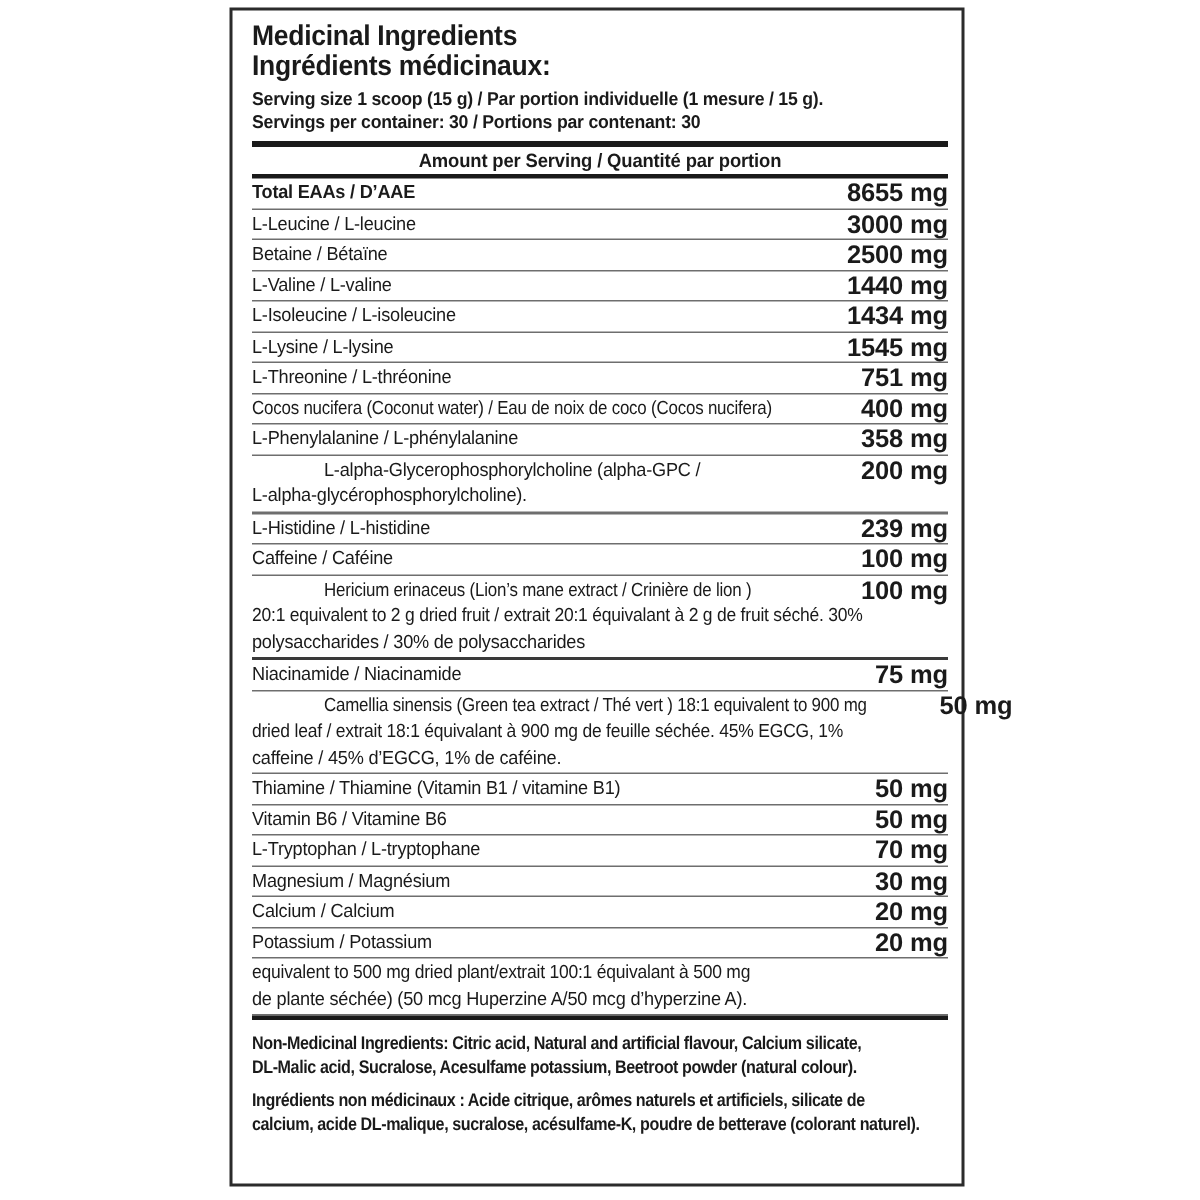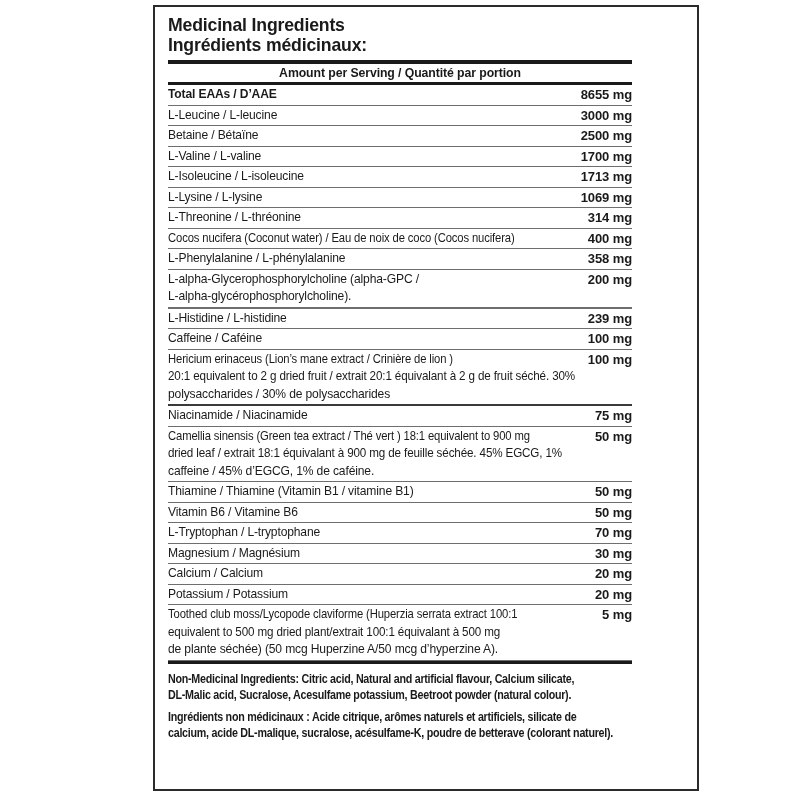--- a/index.html
+++ b/index.html
@@ -12,21 +12,21 @@
     height: 800px;
     font-family: "Liberation Sans", sans-serif;
     color: #1a1a1a;
     overflow: hidden;
   }
 
   #panel {
     position: absolute;
     left: 153px;
     top: 5px;
-    width: 546px;
+    width: 490px;
     height: 786px;
     border: 2px solid #2b2b2b;
     background: #ffffff;
     box-sizing: border-box;
   }
 
   #inner {
     position: absolute;
     left: 13px;
     top: 8px;
@@ -98,41 +98,42 @@
     font-size: 12.6px;
     line-height: 17.5px;
     letter-spacing: -0.15px;
     transform: scaleX(0.96);
     transform-origin: left center;
     flex: 1 1 auto;
     padding-right: 6px;
     white-space: nowrap;
   }
   .row .amt {
-    font-size: 13px;
+    font-size: 17px;
     line-height: 17.5px;
     font-weight: bold;
     letter-spacing: -0.1px;
     white-space: nowrap;
     flex: 0 0 auto;
     text-align: right;
   }
   .row.bold .nm { font-weight: bold; }
 
   
   .row .nm.tight {
     transform: scaleX(0.895);
   }
 
   
   .row.multi { display: block; }
   .row.multi .firstline {
     display: flex;
     align-items: flex-start;
     justify-content: space-between;
+    margin-left: 48px;
   }
   .row.multi .firstline .nm { white-space: nowrap; }
   .row.multi .sub {
     font-size: 12.6px;
     line-height: 17.5px;
     letter-spacing: -0.15px;
     transform: scaleX(0.96);
     transform-origin: left center;
     white-space: nowrap;
   }
@@ -155,20 +156,24 @@
 <body>
 
 <div id="panel">
   <div id="inner">
 
     <div>
       <div class="title-line">Medicinal Ingredients</div>
       <div class="title-line">Ingrédients médicinaux:</div>
     </div>
 
+    <div id="serving-block">
+      <div class="serving-line">Serving size 1 scoop (15 g) / Par portion individuelle (1 mesure / 15 g).</div>
+      <div class="serving-line">Servings per container: 30 / Portions par contenant: 30</div>
+    </div>
 
     <div class="rule-thick"></div>
     <div class="amount-header">Amount per Serving / Quantité par portion</div>
     <div class="rule-med"></div>
 
     <div id="rows">
         <div class="row bold">
           <div class="nm">Total EAAs / D’AAE</div>
           <div class="amt">8655 mg</div>
         </div>
@@ -178,36 +183,36 @@
           <div class="amt">3000 mg</div>
         </div>
         <div class="rule-thin"></div>
         <div class="row">
           <div class="nm">Betaine / Bétaïne</div>
           <div class="amt">2500 mg</div>
         </div>
         <div class="rule-thin"></div>
         <div class="row">
           <div class="nm">L-Valine / L-valine</div>
-          <div class="amt">1700 mg</div>
+          <div class="amt">1440 mg</div>
         </div>
         <div class="rule-thin"></div>
         <div class="row">
           <div class="nm">L-Isoleucine / L-isoleucine</div>
-          <div class="amt">1713 mg</div>
+          <div class="amt">1434 mg</div>
         </div>
         <div class="rule-thin"></div>
         <div class="row">
           <div class="nm">L-Lysine / L-lysine</div>
-          <div class="amt">1069 mg</div>
+          <div class="amt">1545 mg</div>
         </div>
         <div class="rule-thin"></div>
         <div class="row">
           <div class="nm">L-Threonine / L-thréonine</div>
-          <div class="amt">314 mg</div>
+          <div class="amt">751 mg</div>
         </div>
         <div class="rule-thin"></div>
         <div class="row">
           <div class="nm tight">Cocos nucifera (Coconut water) / Eau de noix de coco (Cocos nucifera)</div>
           <div class="amt">400 mg</div>
         </div>
         <div class="rule-thin"></div>
         <div class="row">
           <div class="nm">L-Phenylalanine / L-phénylalanine</div>
           <div class="amt">358 mg</div>
@@ -279,24 +284,20 @@
           <div class="nm">Calcium / Calcium</div>
           <div class="amt">20 mg</div>
         </div>
         <div class="rule-thin"></div>
         <div class="row">
           <div class="nm">Potassium / Potassium</div>
           <div class="amt">20 mg</div>
         </div>
         <div class="rule-thin"></div>
         <div class="row multi">
-          <div class="firstline">
-            <div class="nm tight">Toothed club moss/Lycopode claviforme (Huperzia serrata extract 100:1</div>
-            <div class="amt">5 mg</div>
-          </div>
           <div class="sub tight">equivalent to 500 mg dried plant/extrait 100:1 équivalant à 500 mg</div>
           <div class="sub">de plante séchée) (50 mcg Huperzine A/50 mcg d’hyperzine A).</div>
         </div>
         <div class="rule-thin"></div>
       </div>
 
     <div class="rule-med"></div>
 
     <div id="footer">
         <div class="foot-line">Non-Medicinal Ingredients: Citric acid, Natural and artificial flavour, Calcium silicate,</div>

